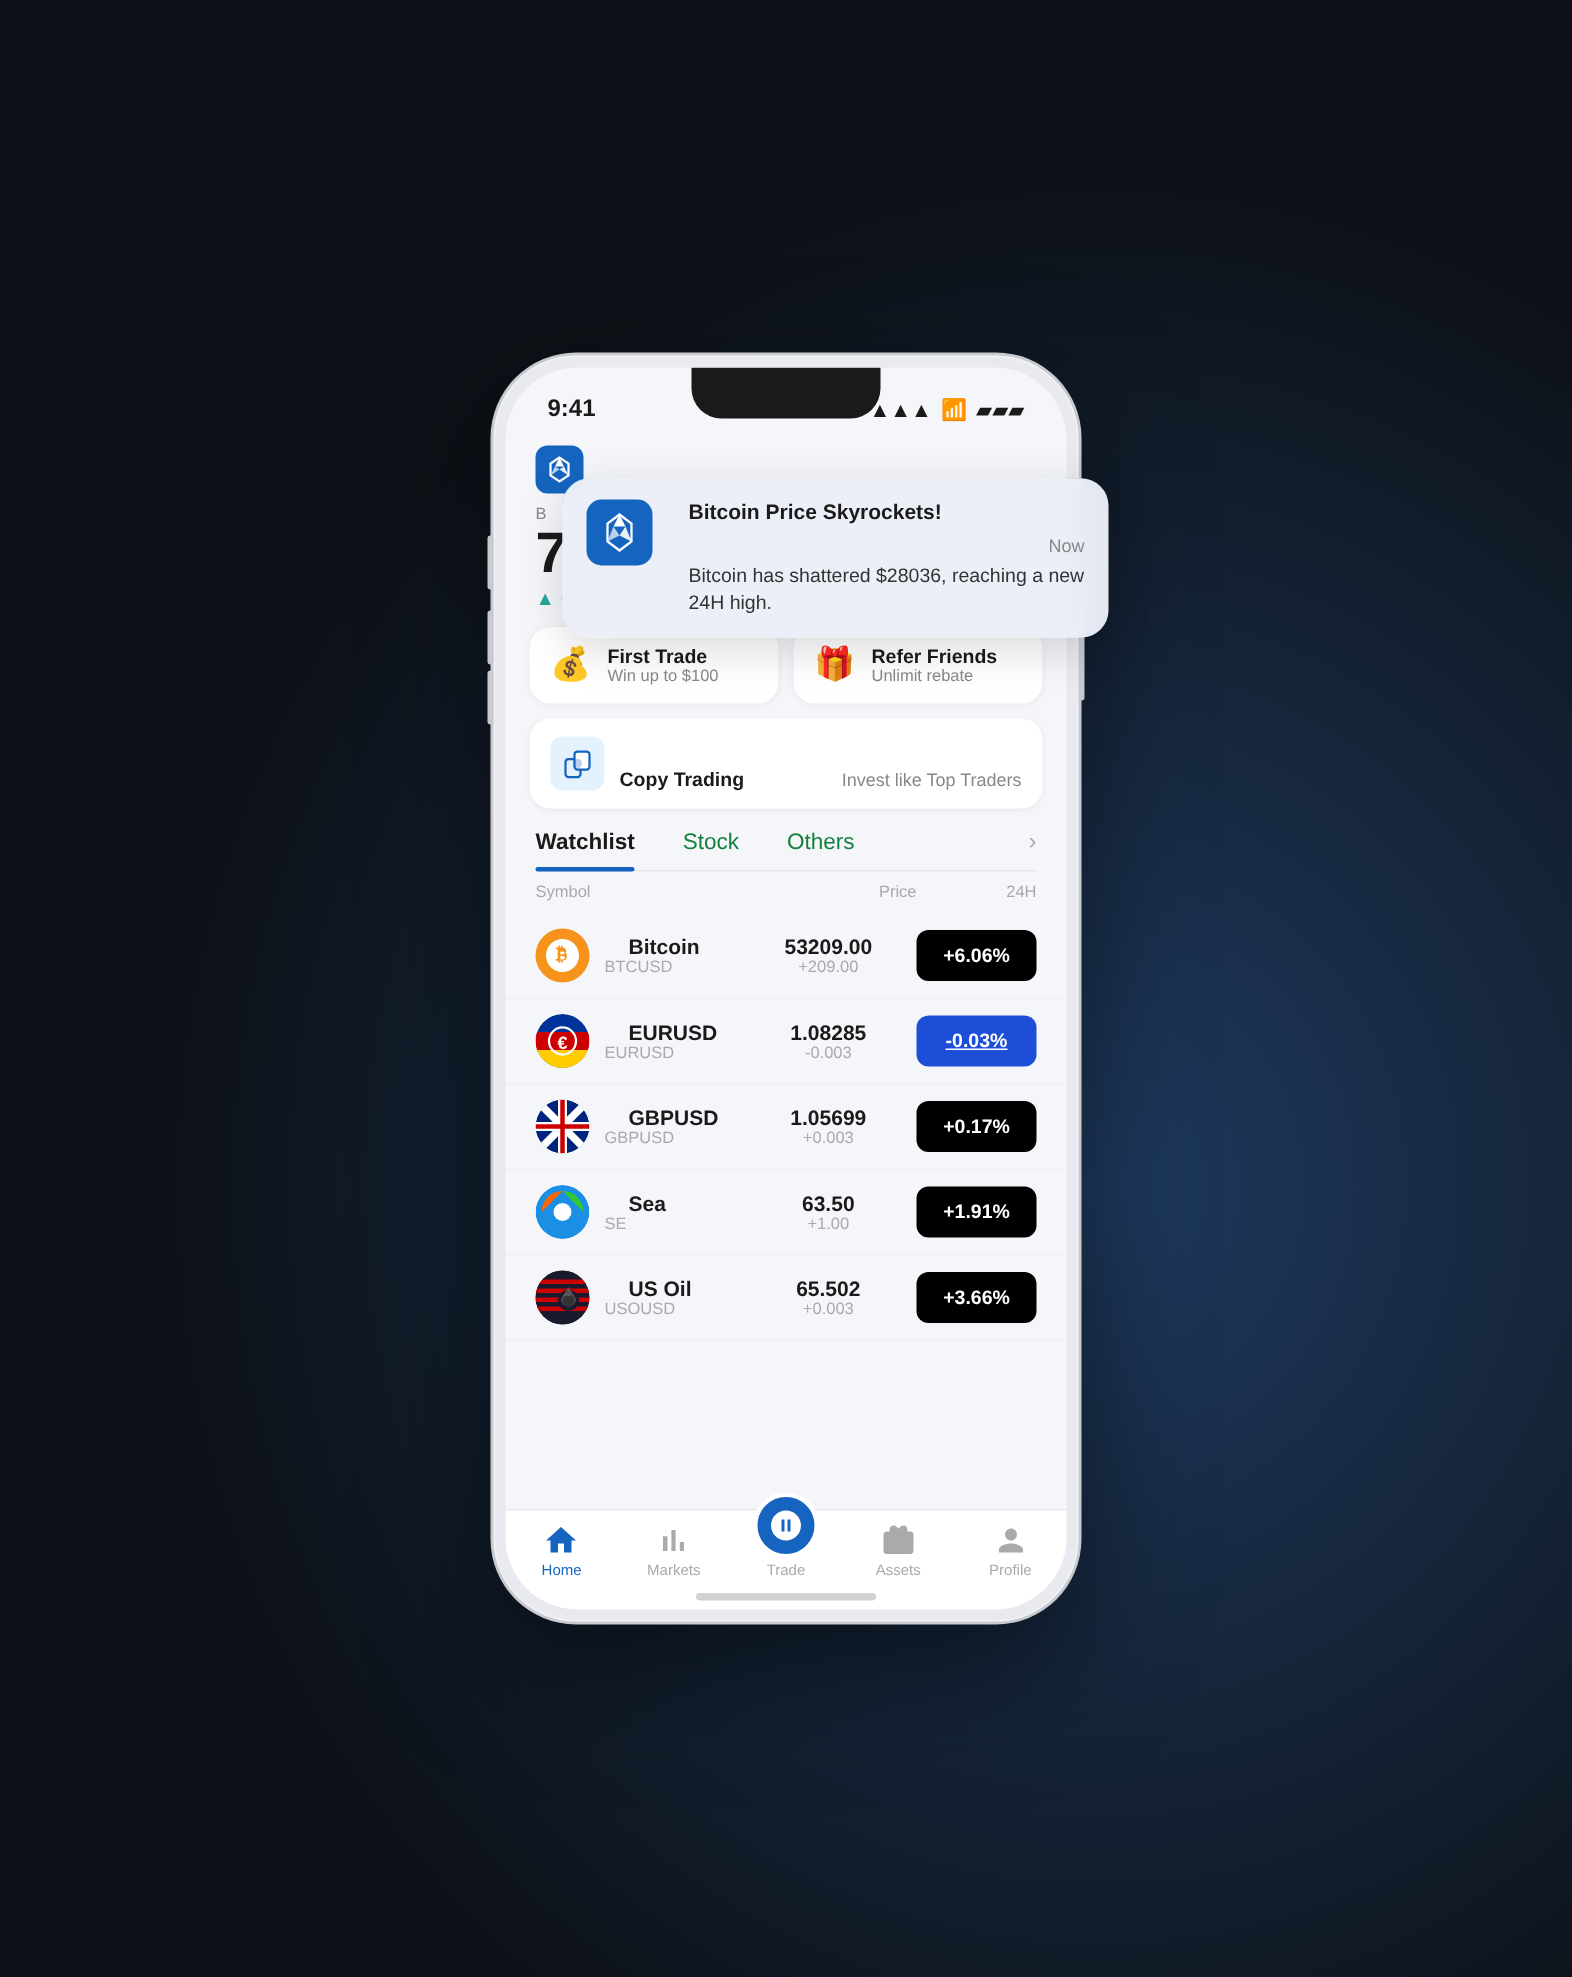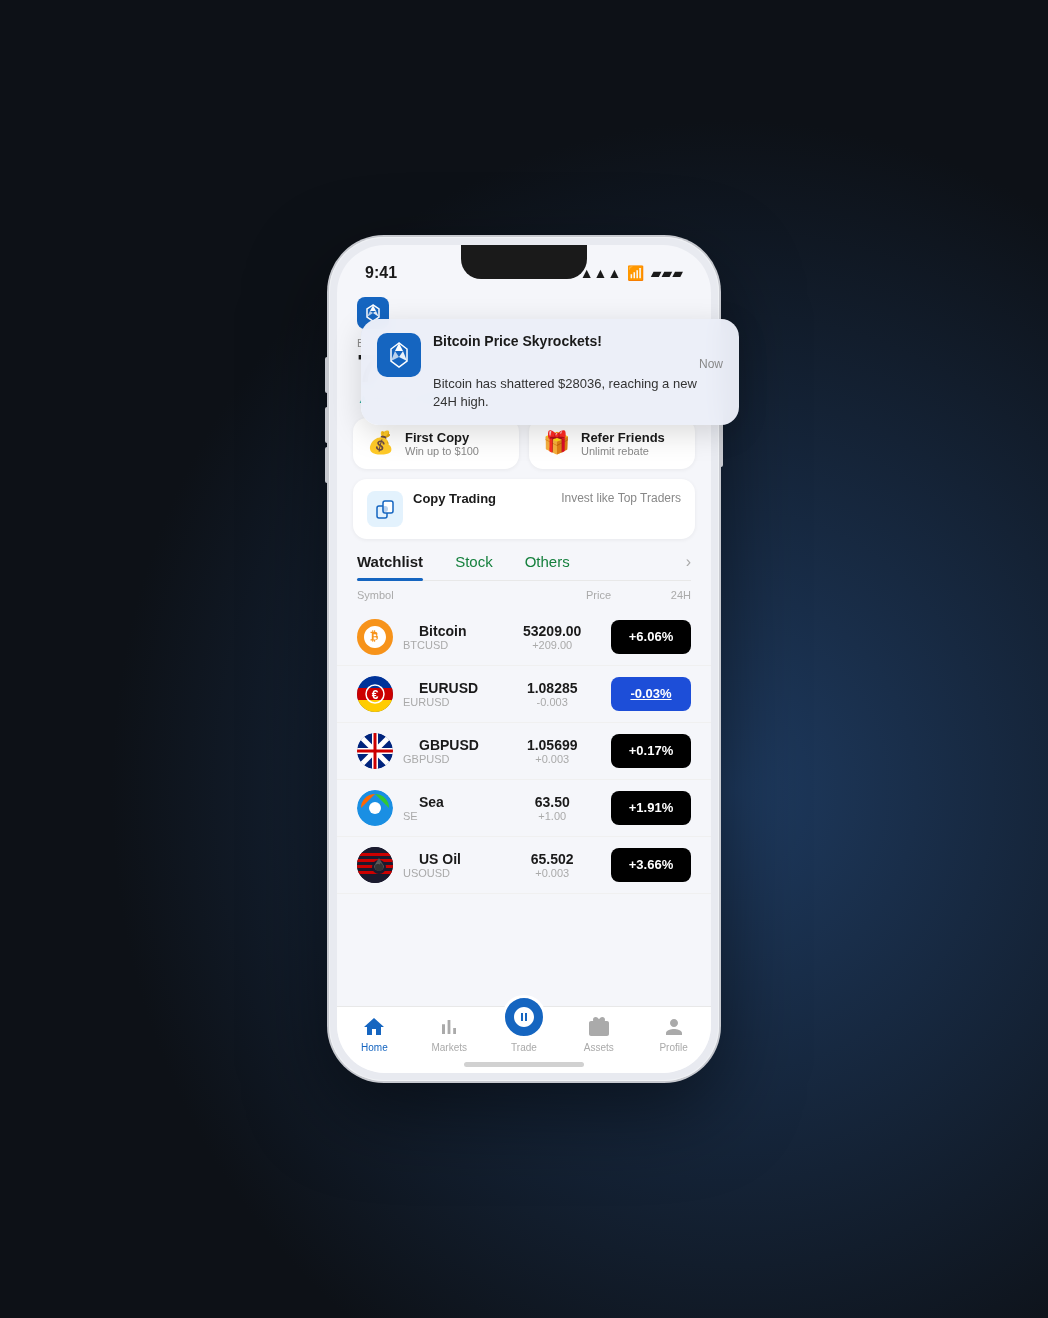--- a/index.html
+++ b/index.html
@@ -188,21 +188,21 @@
     .card-text-sub {
       font-size: 11px;
       color: #888;
     }
 
     .card-wide {
       background: white;
       border-radius: 14px;
       padding: 12px 14px;
       display: flex;
-      align-items: flex-start;
+      align-items: flex-end;
       gap: 10px;
       box-shadow: 0 1px 4px rgba(0,0,0,0.06);
       margin-bottom: 0;
     }
     .card-wide-right {
       margin-left: auto;
       font-size: 12px;
       color: #888;
     }
 
@@ -338,27 +338,27 @@
       height: 5px;
       background: #1a1a1a;
       border-radius: 3px;
       opacity: 0.2;
     }
 
     
     .notification-popup {
       position: absolute;
       top: 82px;
-      left: 32px;
+      left: 46px;
       right: -20px;
       background: rgba(235, 238, 248, 0.97);
       border-radius: 18px;
       padding: 14px 16px;
       display: flex;
-      gap: 12px;
+      gap: 24px;
       box-shadow: 0 8px 30px rgba(0,0,0,0.15);
       z-index: 100;
       backdrop-filter: blur(10px);
     }
     .notif-logo {
       width: 44px;
       height: 44px;
       background: #1565c0;
       border-radius: 10px;
       display: flex;
@@ -439,21 +439,21 @@
           </div>
           <div class="price-low">Low</div>
         </div>
       </div>
 
       <div class="cards-section">
         <div class="cards-row">
           <div class="card">
             <div class="card-icon">💰</div>
             <div>
-              <div class="card-text-title">First Copy</div>
+              <div class="card-text-title">First Trade</div>
               <div class="card-text-sub">Win up to $100</div>
             </div>
           </div>
           <div class="card">
             <div class="card-icon">🎁</div>
             <div>
               <div class="card-text-title">Refer Friends</div>
               <div class="card-text-sub">Unlimit rebate</div>
             </div>
           </div>

